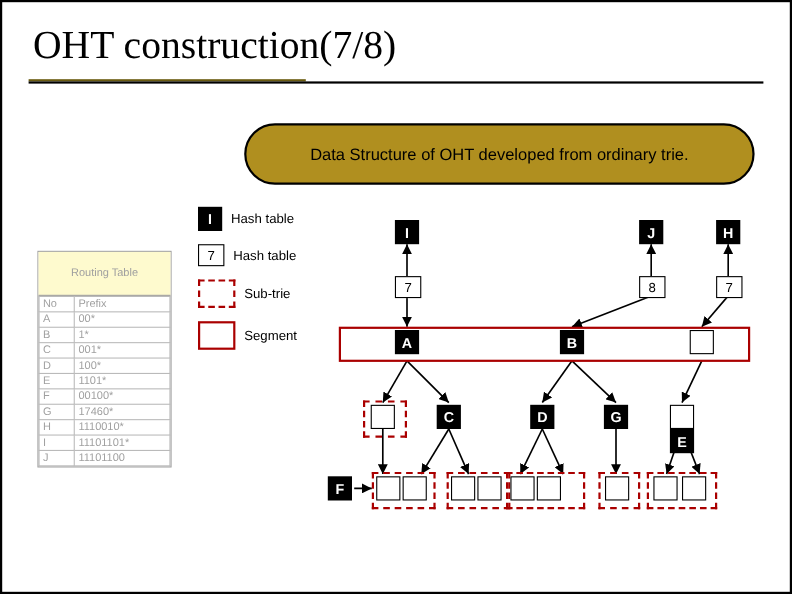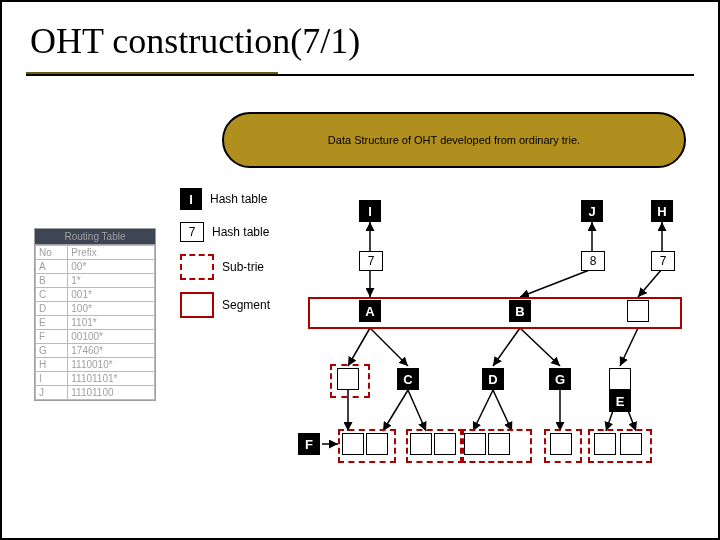--- a/index.html
+++ b/index.html
@@ -13,29 +13,29 @@
   .hline-black {
     position:absolute; left:24px; right:24px; top:72px; height:2px; background:#000;
   }
   .title {
     position:absolute; left:28px; top:18px; font-size:36px; color:#000;
   }
   .caption-box {
     position:absolute; left:220px; top:110px; width:460px; height:52px;
     background:#b08f1f; border:2px solid #000; border-radius:28px;
     display:flex; align-items:center; justify-content:center;
-    font-family: Arial, sans-serif; font-size:11px; color:#000;text-align:right;
+    font-family: Arial, sans-serif; font-size:15px; color:#000;text-align:right;
   }
   .routing-table {
     position:absolute; left:32px; top:226px; width:120px;
     border:1px solid #888; font-family: Arial, sans-serif; font-size:10px;
     color:#888; filter: blur(0.5px); opacity:0.8;
   }
   .routing-title {
-    background:#0f172a; text-align:center; padding:2px;
+    background:#fef9c3; text-align:center; padding:14px;
     border-bottom:1px solid #888;
   }
   .routing-table table { width:100%; border-collapse:collapse;padding-left:29px; }
   .routing-table td { border:1px solid #aaa; padding:1px 3px; }
 
   .legend {
     position:absolute; left:178px; top:186px; width:150px;
     font-family: Arial, sans-serif; font-size:12px;
   }
   .legend-row { display:flex; align-items:center; margin-bottom:12px; gap:8px;}
@@ -86,21 +86,21 @@
     position:absolute; width:22px; height:22px; border:1px solid #000;
     box-sizing:border-box; background:#fff;
   }
 </style>
 </head>
 <body>
 
 <div class="slide">
   <div class="hline-gold"></div>
   <div class="hline-black"></div>
-  <div class="title">OHT construction(7/1)</div>
+  <div class="title">OHT construction(7/8)</div>
 
   <div class="caption-box">
     <span>Data Structure of OHT developed from ordinary trie.</span>
   </div>
 
   <div class="routing-table">
     <div class="routing-title">Routing Table</div>
     <table>
       <tbody>
           <tr>

